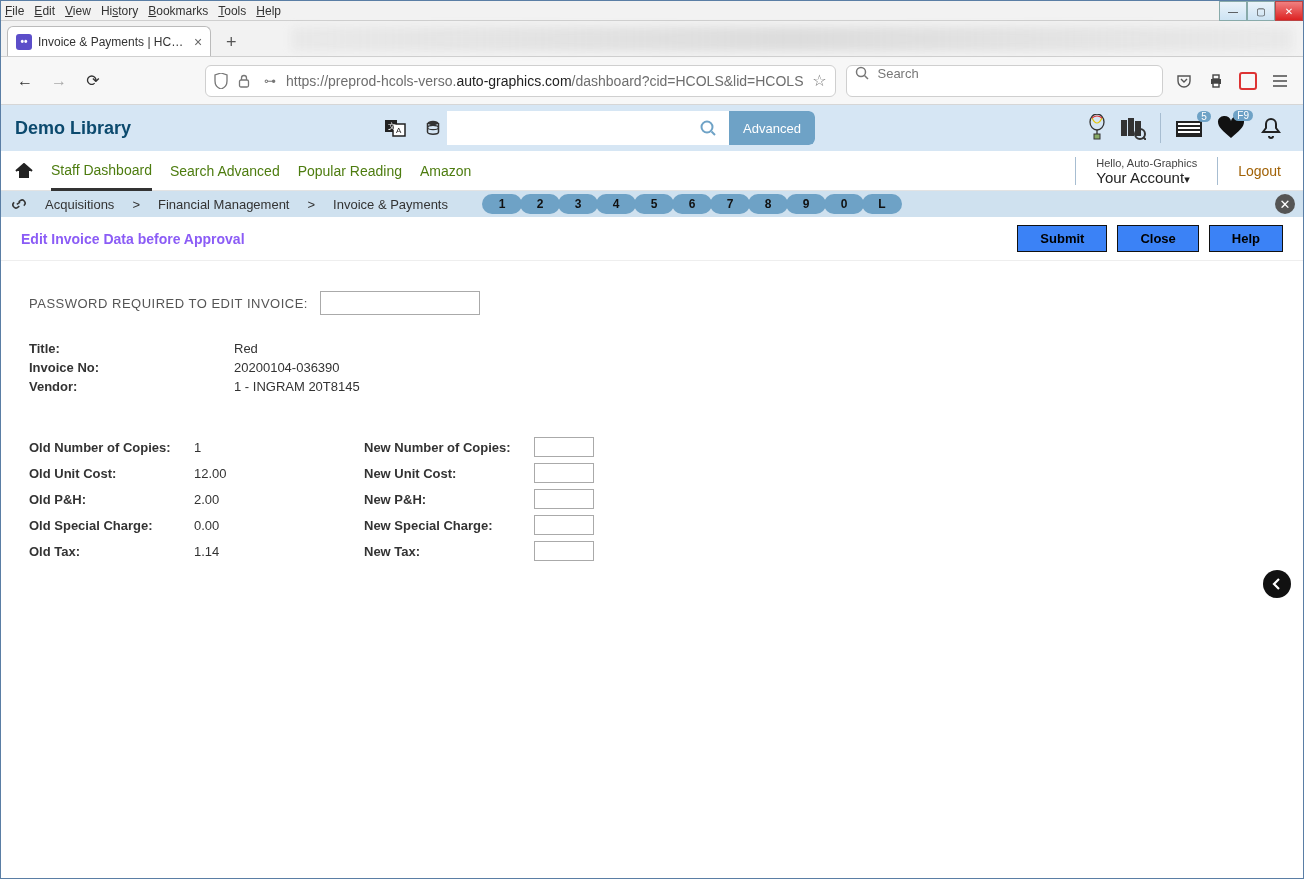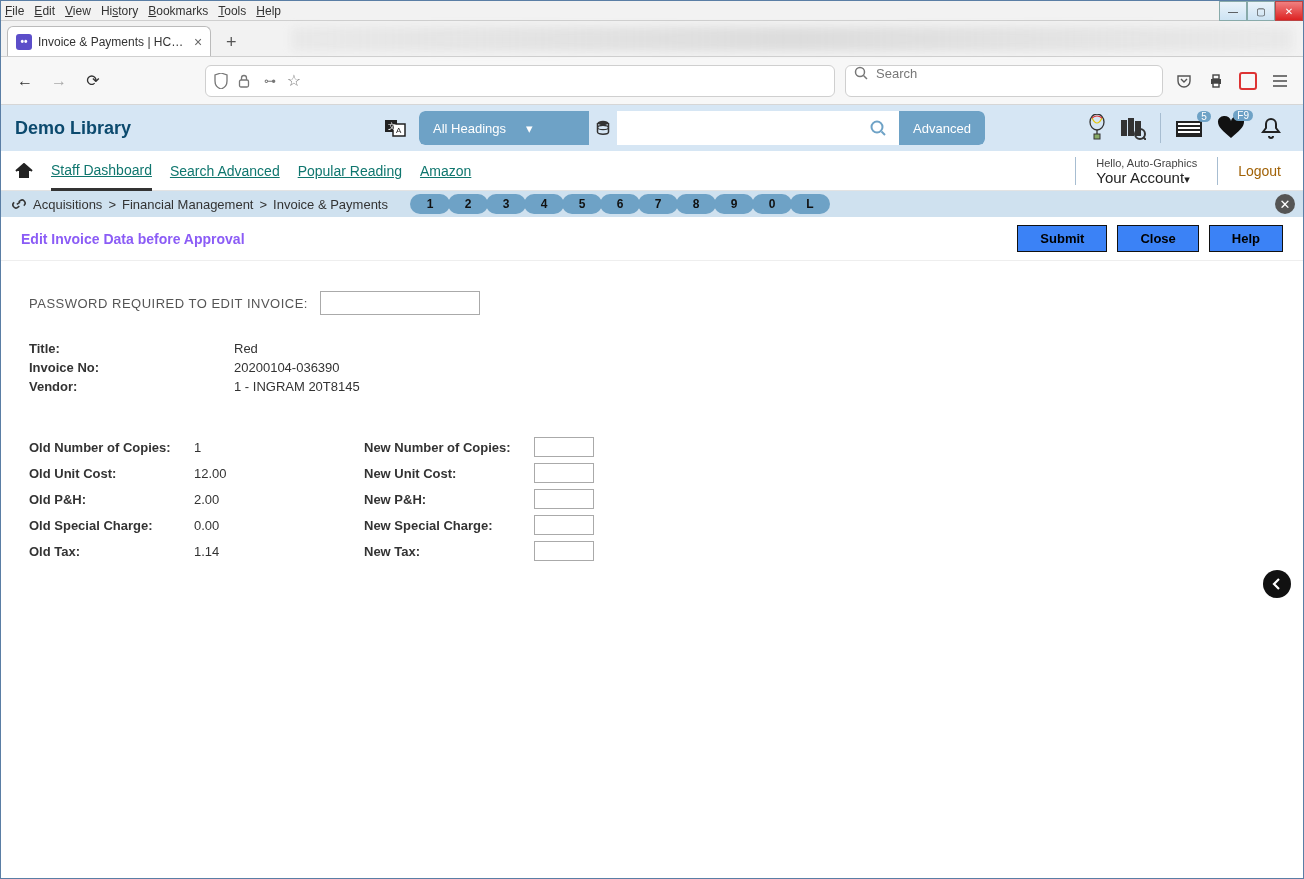--- a/index.html
+++ b/index.html
@@ -47,30 +47,30 @@
   .headings-db { width:28px; height:34px; background:#d6e6f4; display:flex; align-items:center; justify-content:center; color:#333; font-size:14px;}
   .search-input { width:240px; height:34px; border:none; padding:0 8px; outline:none; background:#fff;}
   .search-btn { width:42px; height:34px; background:#fff; display:flex; align-items:center; justify-content:center; color:#6ea2c6; font-size:18px;}
   .advanced-btn { background:#6ea2c6; color:#fff; height:34px; padding:0 14px; display:flex; align-items:center; border-radius:0 6px 6px 0;}
   .spacer { flex:1; }
   .header-icons { display:flex; align-items:center; gap:14px; padding-right:6px;}
   .heart { position:relative; color:#000; font-size:26px; }
   .badge { position:absolute; top:-6px; right:-8px; background:#6ea2c6; color:#fff; font-size:10px; border-radius:8px; padding:0 4px; min-width:14px; text-align:center;}
 
   .app-nav { background:#fff; height:40px; border-bottom:0; display:flex; align-items:center; padding:0 14px; gap:18px; box-shadow: inset 0 -1px 0 #e3e3e3; }
-  .nav-item { font-size:14px; color:#0f766e; cursor:pointer; padding:10px 0;text-decoration:underline;}
+  .nav-item { font-size:14px; color:#4d7c0f; cursor:pointer; padding:10px 0;}
   .nav-item.active { border-bottom:3px solid #333; font-weight:normal;}
   .home-ic { font-size:16px; }
   .account-block { margin-left:auto; display:flex; align-items:center; gap:20px; padding-right:8px;}
   .account-block .divider { width:1px; height:28px; background:#a7bdd1;}
   .hello { font-size:11px; color:#444; }
   .your-acct { font-size:15px; color:#222; }
   .logout { font-size:14px; color:#a16207; }
 
-  .breadcrumb-bar { background:#cfe1ef; height:26px; display:flex; align-items:center; padding:0 10px; gap:6px; font-size:13px; color:#333; position:relative;}
+  .breadcrumb-bar { background:#cfe1ef; height:26px; display:flex; align-items:center; padding:0 10px; gap:18px; font-size:13px; color:#333; position:relative;}
   .bc-link { color:#333; }
   .session-pills { display:flex; gap:0; margin-left:18px;}
   .pill { background:#6ea2c6; color:#111; font-weight:bold; width:40px; height:20px; display:flex; align-items:center; justify-content:center; border-radius:10px; font-size:12px; margin-left:-2px;}
   .close-circle { position:absolute; right:8px; width:20px; height:20px; background:#555; border-radius:50%; color:#fff; display:flex; align-items:center; justify-content:center; font-size:13px;}
 
   .page-toolbar { height:44px; display:flex; align-items:center; padding:0 20px; border-bottom:1px solid #eee;}
   .page-title { font-weight:bold; font-size:14px; color:#8b5cf6;}
   .page-btns { margin-left:auto; display:flex; gap:10px;}
   .btn { border:1px solid #111; background:#3b82f6; padding:5px 22px; font-size:13px; font-weight:bold; cursor:pointer;}
 
@@ -138,20 +138,23 @@
             <path d="M7 0 L13 2 V8 C13 12 10 15 7 16 C4 15 1 12 1 8 V2 Z" fill="none" stroke="#777" stroke-width="1.3"></path>
           </svg>
       </span>
       <span class="url-icon">
         <svg width="12" height="14" viewBox="0 0 12 14">
             <rect x="1.5" y="6" width="9" height="7" rx="1.5" fill="none" stroke="#777" stroke-width="1.3"></rect>
             <path d="M3.5 6 V4 a2.5 2.5 0 0 1 5 0 V6" fill="none" stroke="#777" stroke-width="1.3"></path>
           </svg>
       </span>
       <span class="url-icon" style="font-size:12px;">⊶</span>
+      <span class="url-text">
+        <span>https://preprod-hcols-verso.</span><span class="bold">auto-graphics.com</span><span>/dashboard?cid=HCOLS&amp;lid=HCOLS</span>
+      </span>
       <span class="url-icon" style="font-size:16px;">☆</span>
     </div>
     <div class="searchbox">
       <span>
         <svg width="14" height="14" viewBox="0 0 14 14">
             <circle cx="6" cy="6" r="4.5" fill="none" stroke="#777" stroke-width="1.5"></circle>
             <line x1="9.5" y1="9.5" x2="13" y2="13" stroke="#777" stroke-width="1.5"></line>
           </svg>
       </span>
       <span>Search</span>
@@ -187,24 +190,20 @@
       <div class="library-name">Demo Library</div>
       <div class="icon-box">
         <svg width="22" height="22" viewBox="0 0 22 22">
             <rect x="1" y="3" width="12" height="12" fill="#222"></rect>
             <rect x="9" y="7" width="12" height="12" fill="#fff" stroke="#222" stroke-width="1.5"></rect>
             <text x="4" y="12" fill="#fff" font-size="8" font-family="Arial">文</text>
             <text x="12" y="16" fill="#222" font-size="8" font-family="Arial">A</text>
           </svg>
       </div>
       <div class="search-group">
-        <div class="headings-select">
-          <span>All Headings</span>
-          <span>▾</span>
-        </div>
         <div class="headings-db">
           <svg width="14" height="16" viewBox="0 0 14 16">
               <ellipse cx="7" cy="3" rx="5.5" ry="2.2" fill="#333"></ellipse>
               <path d="M1.5 3 v9 a5.5 2.2 0 0 0 11 0 v-9" fill="none" stroke="#333" stroke-width="1.5"></path>
               <ellipse cx="7" cy="7.5" rx="5.5" ry="2.2" fill="none" stroke="#333" stroke-width="1.2"></ellipse>
             </svg>
         </div>
         <input class="search-input" type="text" style="">
         <div class="search-btn">
           <svg width="18" height="18" viewBox="0 0 18 18">

